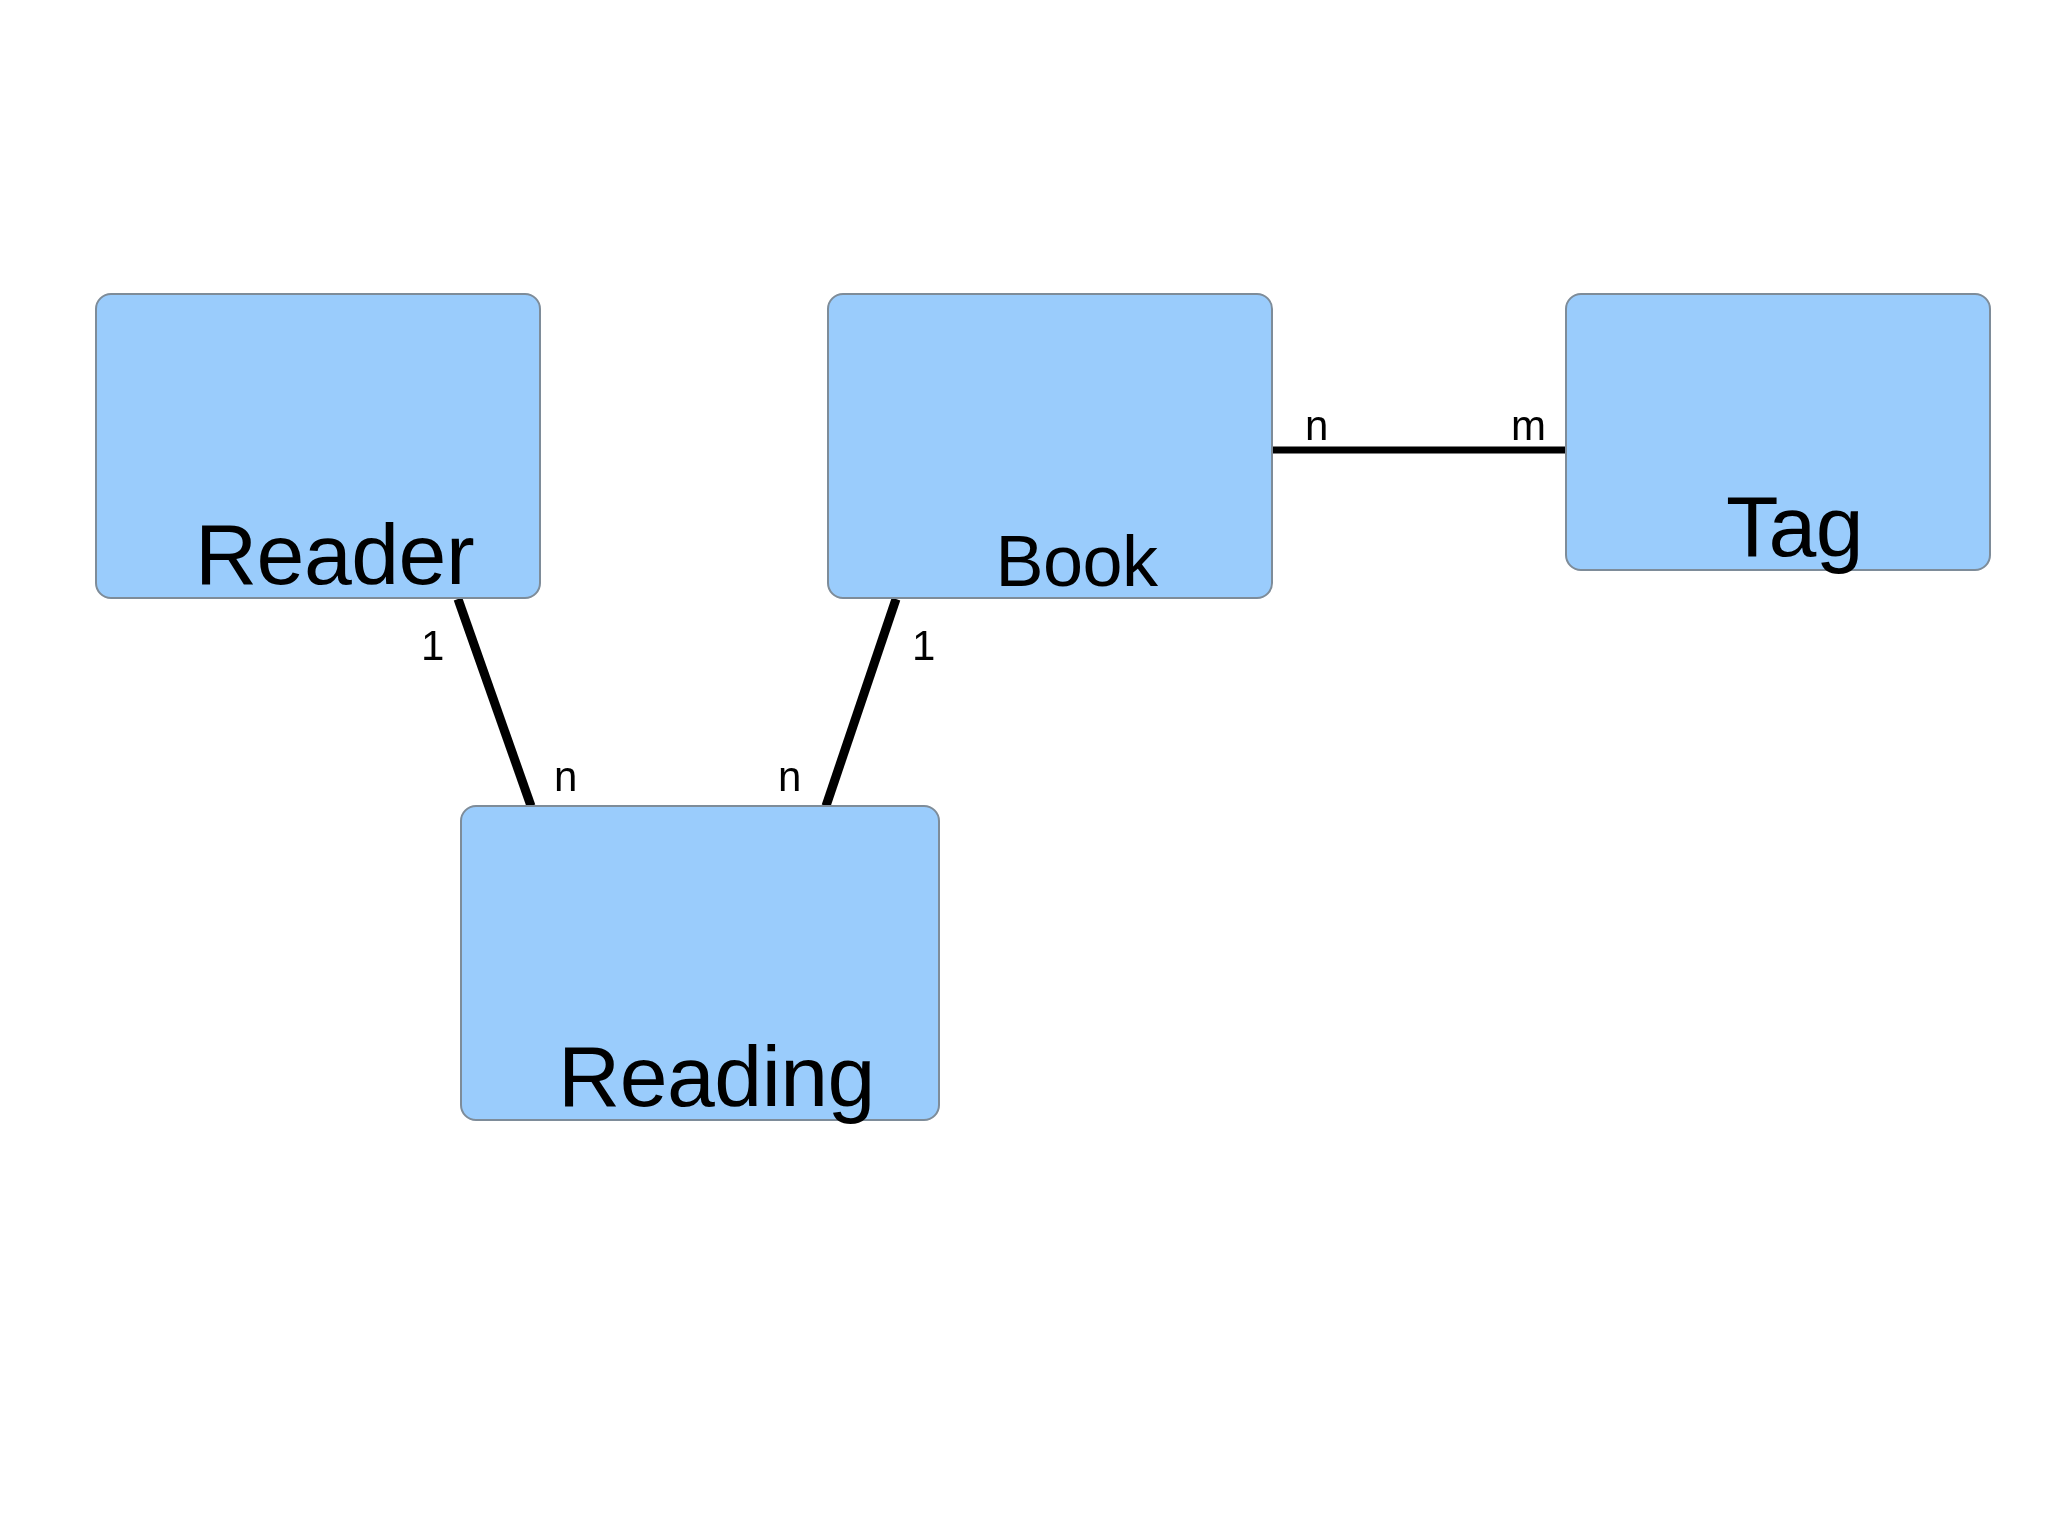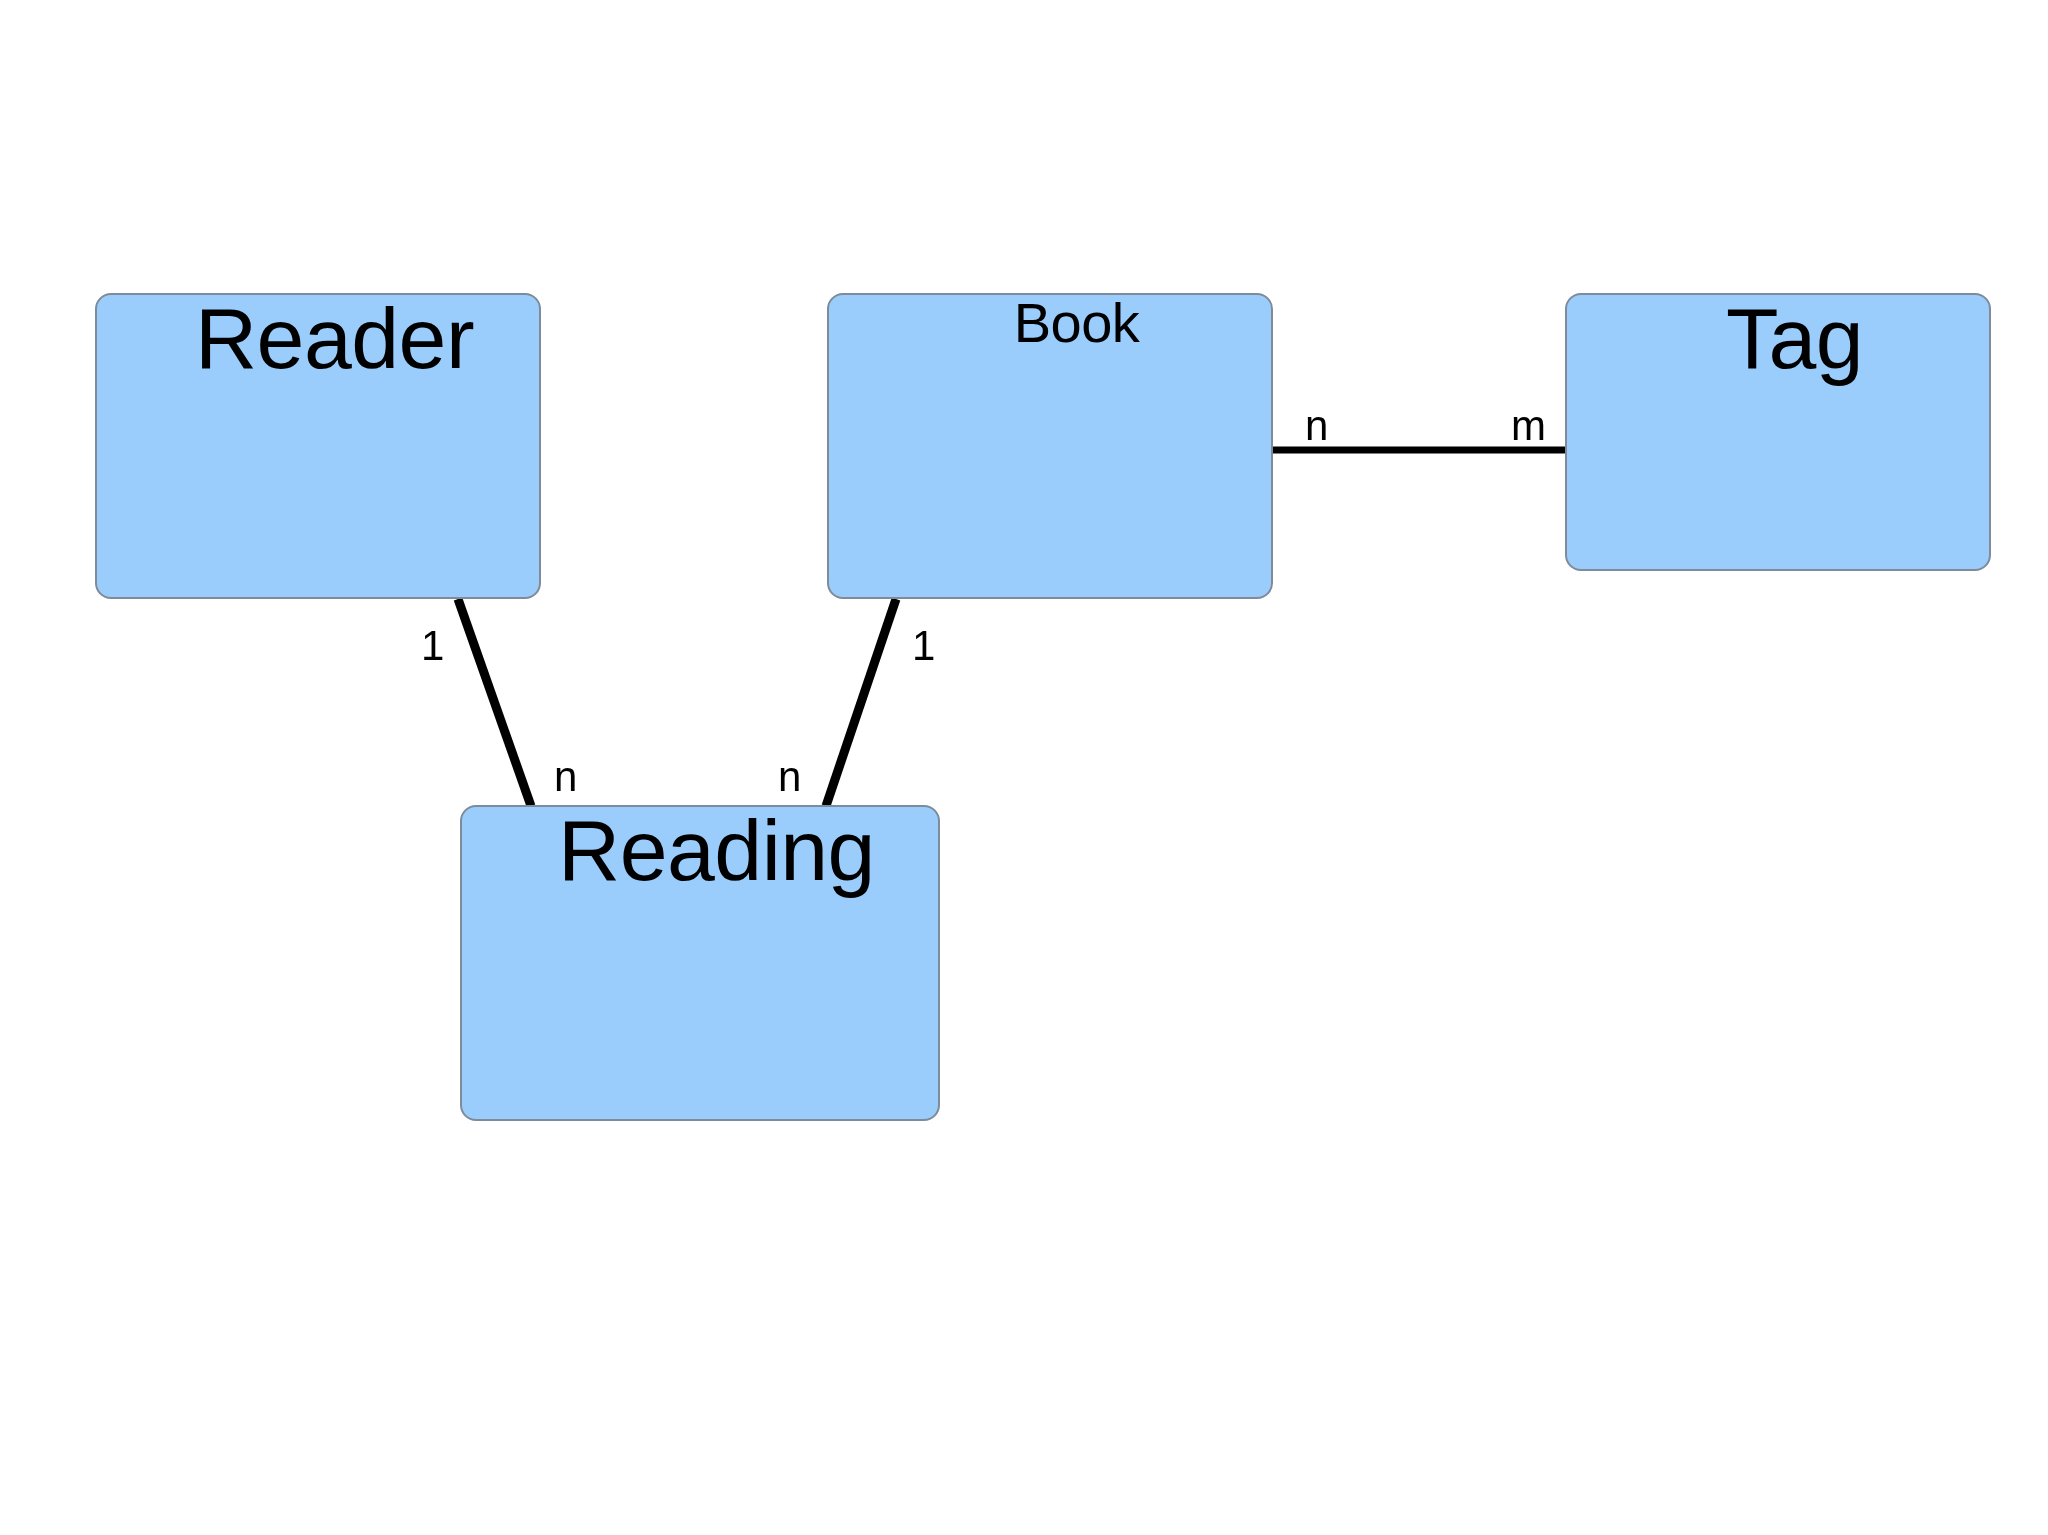--- a/index.html
+++ b/index.html
@@ -27,21 +27,21 @@
     height: 1535px;
     pointer-events: none;
   }
   .entity-box {
     position: absolute;
     box-sizing: border-box;
     background: #9ACCFC;
     border: 2px solid #7E8C99;
     border-radius: 16px;
     display: flex;
-    align-items: flex-start;
+    align-items: flex-end;
     justify-content: center;
     padding-left: 33px;
   }
   .entity-label {
     color: #000000;
     font-family: "Liberation Sans", sans-serif;
     font-weight: 400;
     letter-spacing: -0.5px;
     line-height: 1;
     white-space: nowrap;
@@ -64,21 +64,21 @@
     <line x1="458" y1="599" x2="531" y2="806" stroke="#000000" stroke-width="9" stroke-linecap="butt"></line>
     <line x1="896" y1="599" x2="826" y2="806" stroke="#000000" stroke-width="9" stroke-linecap="butt"></line>
     <line x1="1273" y1="450" x2="1567" y2="450" stroke="#000000" stroke-width="7" stroke-linecap="butt"></line>
   </svg>
 
   <div class="entity-box" style="left:95px; top:293px; width:446px; height:306px;">
     <span class="entity-label" style="font-size:86px;">Reader</span>
   </div>
 
   <div class="entity-box" style="left:827px; top:293px; width:446px; height:306px;">
-    <span class="entity-label" style="font-size:56px;margin-left:20px;">Book</span>
+    <span class="entity-label" style="font-size:72px;margin-left:20px;">Book</span>
   </div>
 
   <div class="entity-box" style="left:1565px; top:293px; width:426px; height:278px;">
     <span class="entity-label" style="font-size:86px;">Tag</span>
   </div>
 
   <div class="entity-box" style="left:460px; top:805px; width:480px; height:316px;">
     <span class="entity-label" style="font-size:86px;">Reading</span>
   </div>
 

